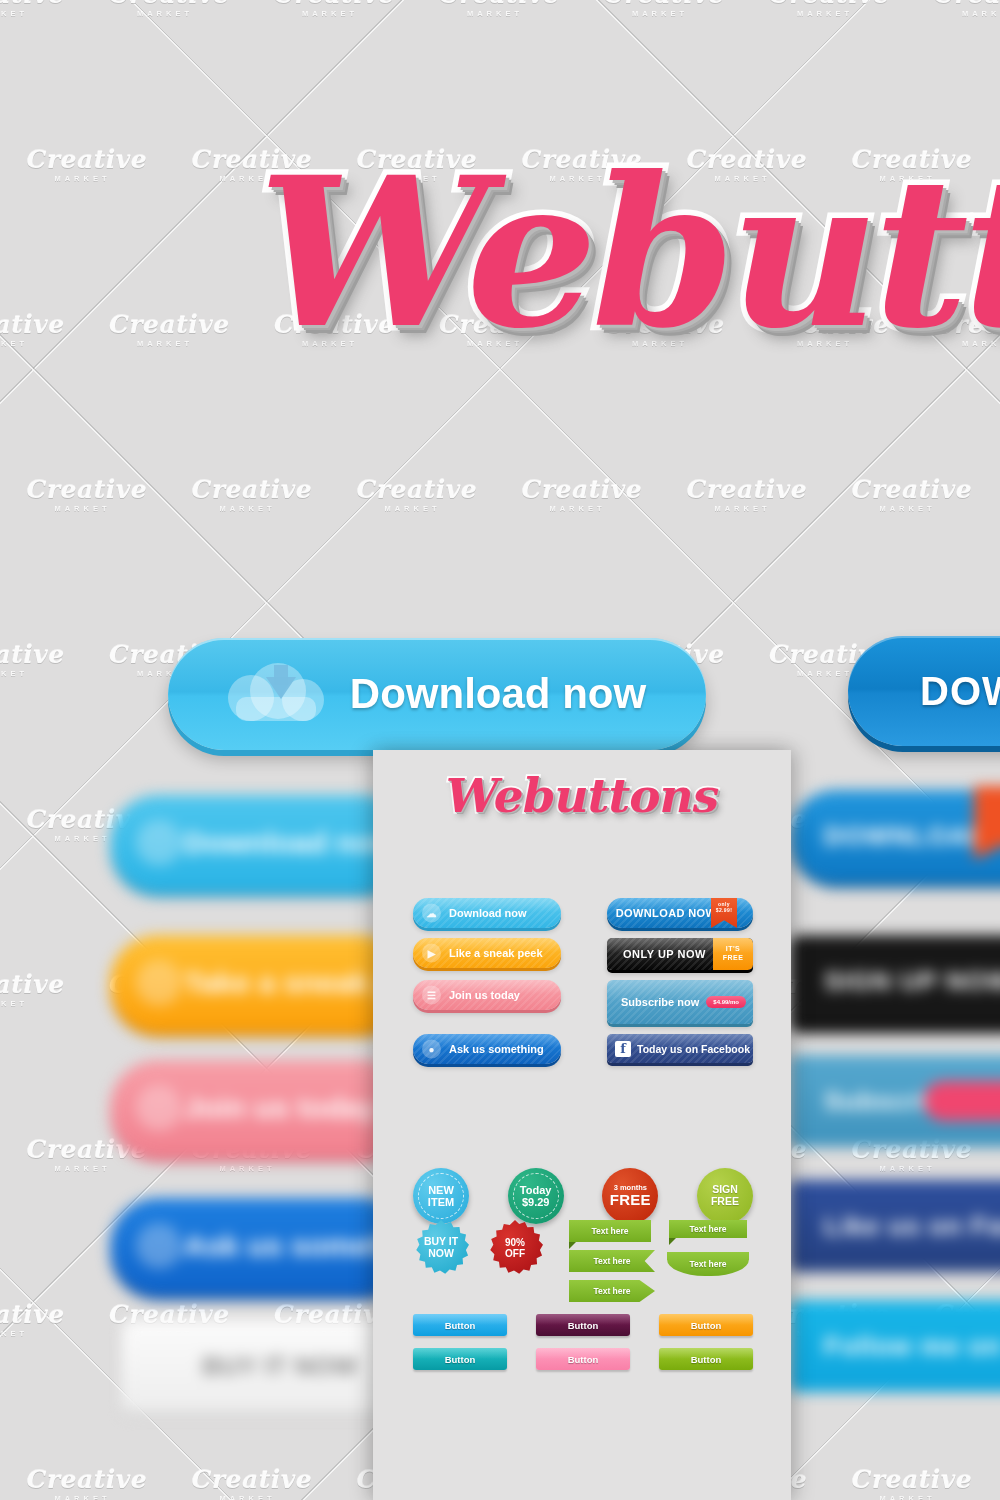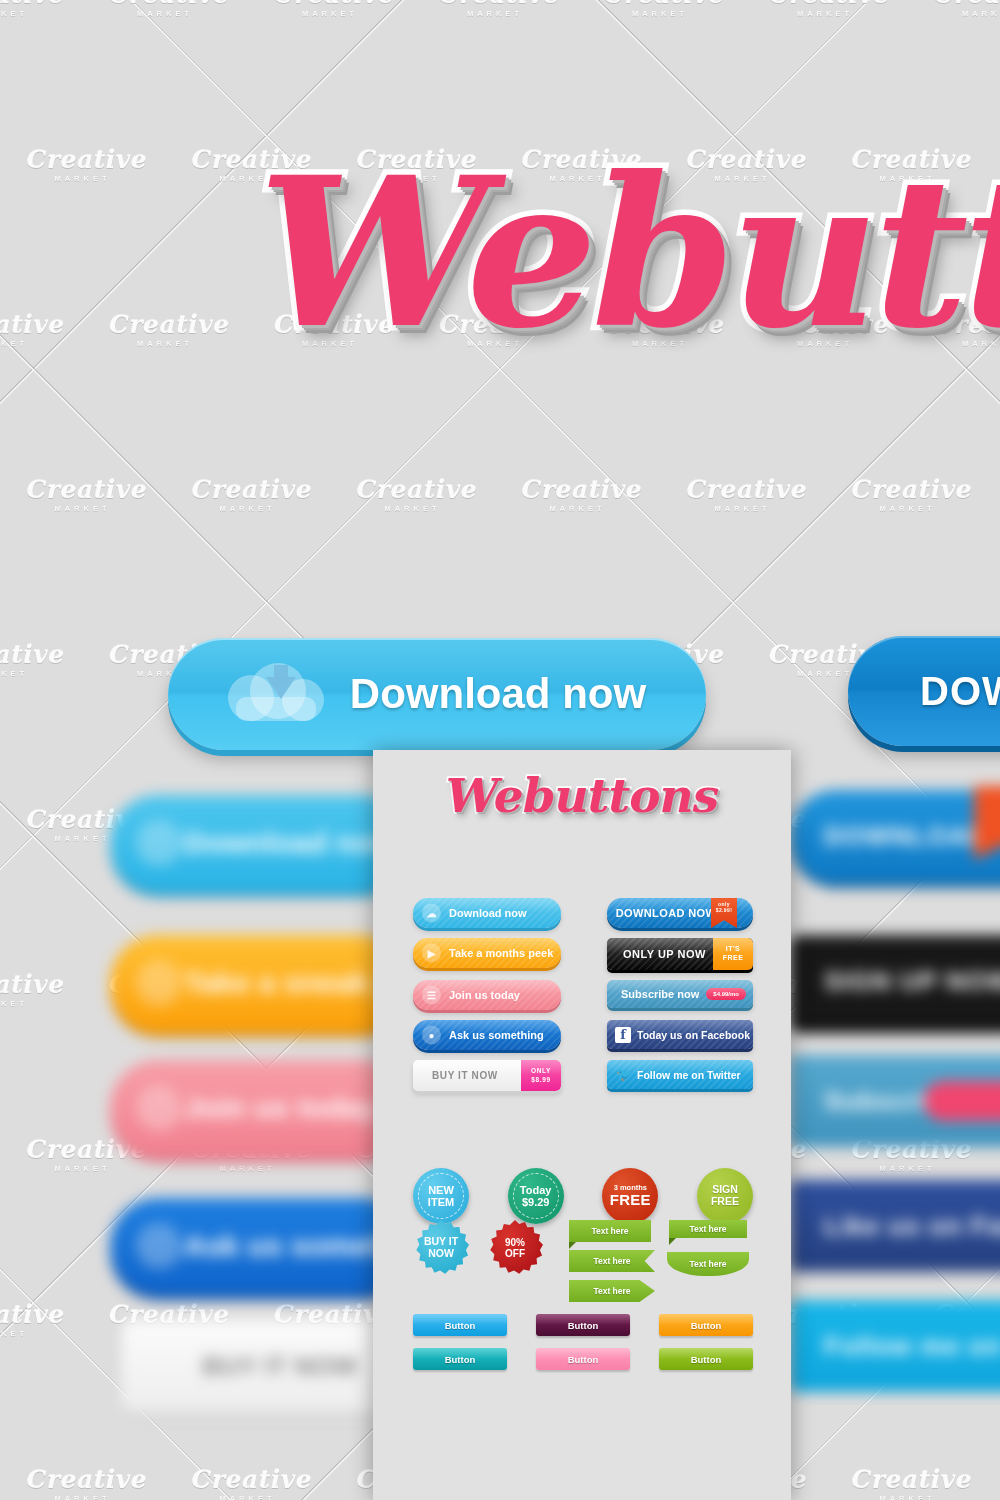--- a/index.html
+++ b/index.html
@@ -222,21 +222,21 @@
     box-shadow: 0 3px 0 #000, 0 4px 5px rgba(0,0,0,.2);
     justify-content: flex-start; padding-left: 16px; font-size: 11px; letter-spacing: .5px;
   }
   #m-sign .free {
     position: absolute; right: 0; top: 0; bottom: 0; width: 40px;
     background: linear-gradient(#ffb535,#f99100); border-radius: 0 5px 5px 0;
     color: #fff; font-size: 7px; line-height: 1.25; font-weight: 700;
     display: flex; flex-direction: column; align-items: center; justify-content: center;
   }
   #m-sub {
-    width: 146px; height: 28px; border-radius: 6px;
+    width: 146px; height: 44px; border-radius: 6px;
     background: linear-gradient(#63b0d4,#3f93bd);
     box-shadow: 0 3px 0 #35809f, 0 4px 5px rgba(0,0,0,.16);
     justify-content: flex-start; padding-left: 14px;
   }
   #m-sub .tag {
     position: absolute; right: 7px; top: 50%; transform: translateY(-50%);
     background: linear-gradient(#fb5f84,#ef2f61); border-radius: 999px;
     padding: 3px 7px; font-size: 6px; color: #fff; font-weight: 700;
   }
   #m-fb, #m-tw {
@@ -660,21 +660,21 @@
             <span>only</span>
             <span>$2.99!</span>
           </span>
         </div>
       </div>
 
       <div class="row">
         <div class="mb m-left shine" id="m-pk">
           <span class="stripes"></span>
           <span class="ico">▶</span>
-          <span class="lbl">Take a months peek</span>
+          <span class="lbl">Like a sneak peek</span>
         </div>
         <div class="mb shine" id="m-sign">
           <span class="stripes"></span>
           <span class="lbl">ONLY UP NOW</span>
           <span class="free">
             <span>IT'S</span>
             <span>FREE</span>
           </span>
         </div>
       </div>
@@ -698,34 +698,20 @@
           <span class="ico">●</span>
           <span class="lbl">Ask us something</span>
         </div>
         <div class="mb shine" id="m-fb">
           <span class="stripes"></span>
           <span class="fbico">f</span>
           <span class="lbl">Today us on Facebook</span>
         </div>
       </div>
 
-      <div class="row">
-        <div class="mb shine" id="m-buy">
-          <span class="lbl">BUY IT NOW</span>
-          <span class="price">
-            <span>ONLY</span>
-            <span>$8.99</span>
-          </span>
-        </div>
-        <div class="mb shine" id="m-tw">
-          <span class="stripes"></span>
-          <span class="twico">🐦</span>
-          <span class="lbl">Follow me on Twitter</span>
-        </div>
-      </div>
 
     </div>
 
     <div class="badges">
       <div class="brow">
         <div class="circle" id="b-new">
           <span class="dash"></span>
           <span>NEW</span>
           <span>ITEM</span>
         </div>

